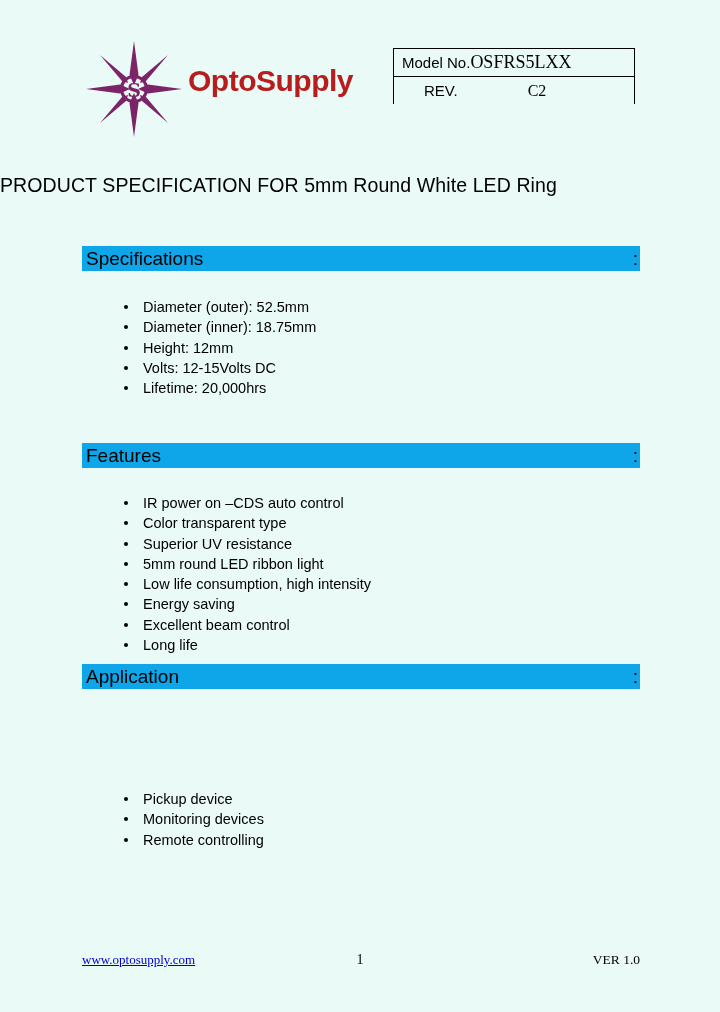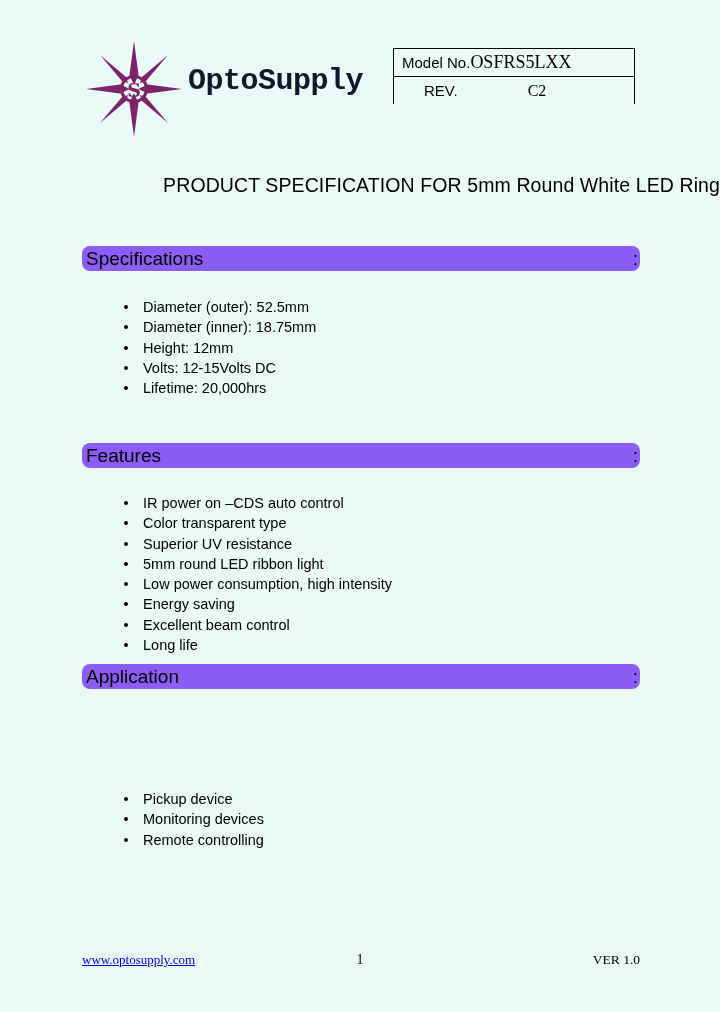--- a/index.html
+++ b/index.html
@@ -45,25 +45,25 @@
     left: 0;
     top: 5px;
     width: 100px;
     height: 100px;
   }
 
   .logo-wordmark {
     position: absolute;
     left: 104px;
     top: 30px;
-    font-family: Liberation Mono, monospace;
+    font-family: Liberation Sans, sans-serif;
     font-weight: bold;
     font-size: 30px;
     letter-spacing: -0.5px;
-    color: #0f172a;
+    color: #b91c1c;
     white-space: nowrap;
   }
 
   
   .model-table {
     position: absolute;
     left: 393px;
     top: 14px;
     width: 240px;
     border-top: 1.5px solid #000;
@@ -101,38 +101,37 @@
     font-size: 16px;
     margin-left: 70px;
   }
 
   
   .doc-title {
     position: absolute;
     left: 0;
     top: 174px;
     width: 720px;
-    text-align: right;
+    text-align: left;
     font-size: 19.5px;
     letter-spacing: 0.1px;
     white-space: nowrap;
   }
 
   
   .section-bar {
     position: absolute;
     left: 82px;
     width: 558px;
     height: 25px;
-    background: #8b5cf6;
+    background: #0ea5e9;
     display: flex;
     align-items: center;
     justify-content: space-between;
     box-sizing: border-box;
-    border-radius: 8px;
   }
   .section-bar .title {
     font-size: 19px;
     padding-left: 4px;
     line-height: 1;
   }
   .section-bar .colon {
     font-size: 19px;
     padding-right: 2px;
     line-height: 1;
@@ -255,21 +254,21 @@
 
   <div class="section-bar" style="top:443px;">
     <span class="title">Features</span>
     <span class="colon">:</span>
   </div>
   <ul class="bullet-list" style="top:493px;">
     <li>IR power on –CDS auto control</li>
     <li>Color transparent type</li>
     <li>Superior UV resistance</li>
     <li>5mm round LED ribbon light</li>
-    <li>Low power consumption, high intensity</li>
+    <li>Low life consumption, high intensity</li>
     <li>Energy saving</li>
     <li>Excellent beam control</li>
     <li>Long life</li>
   </ul>
 
   <div class="section-bar" style="top:664px;">
     <span class="title">Application</span>
     <span class="colon">:</span>
   </div>
   <ul class="bullet-list" style="top:746px;margin-top:43px;">

